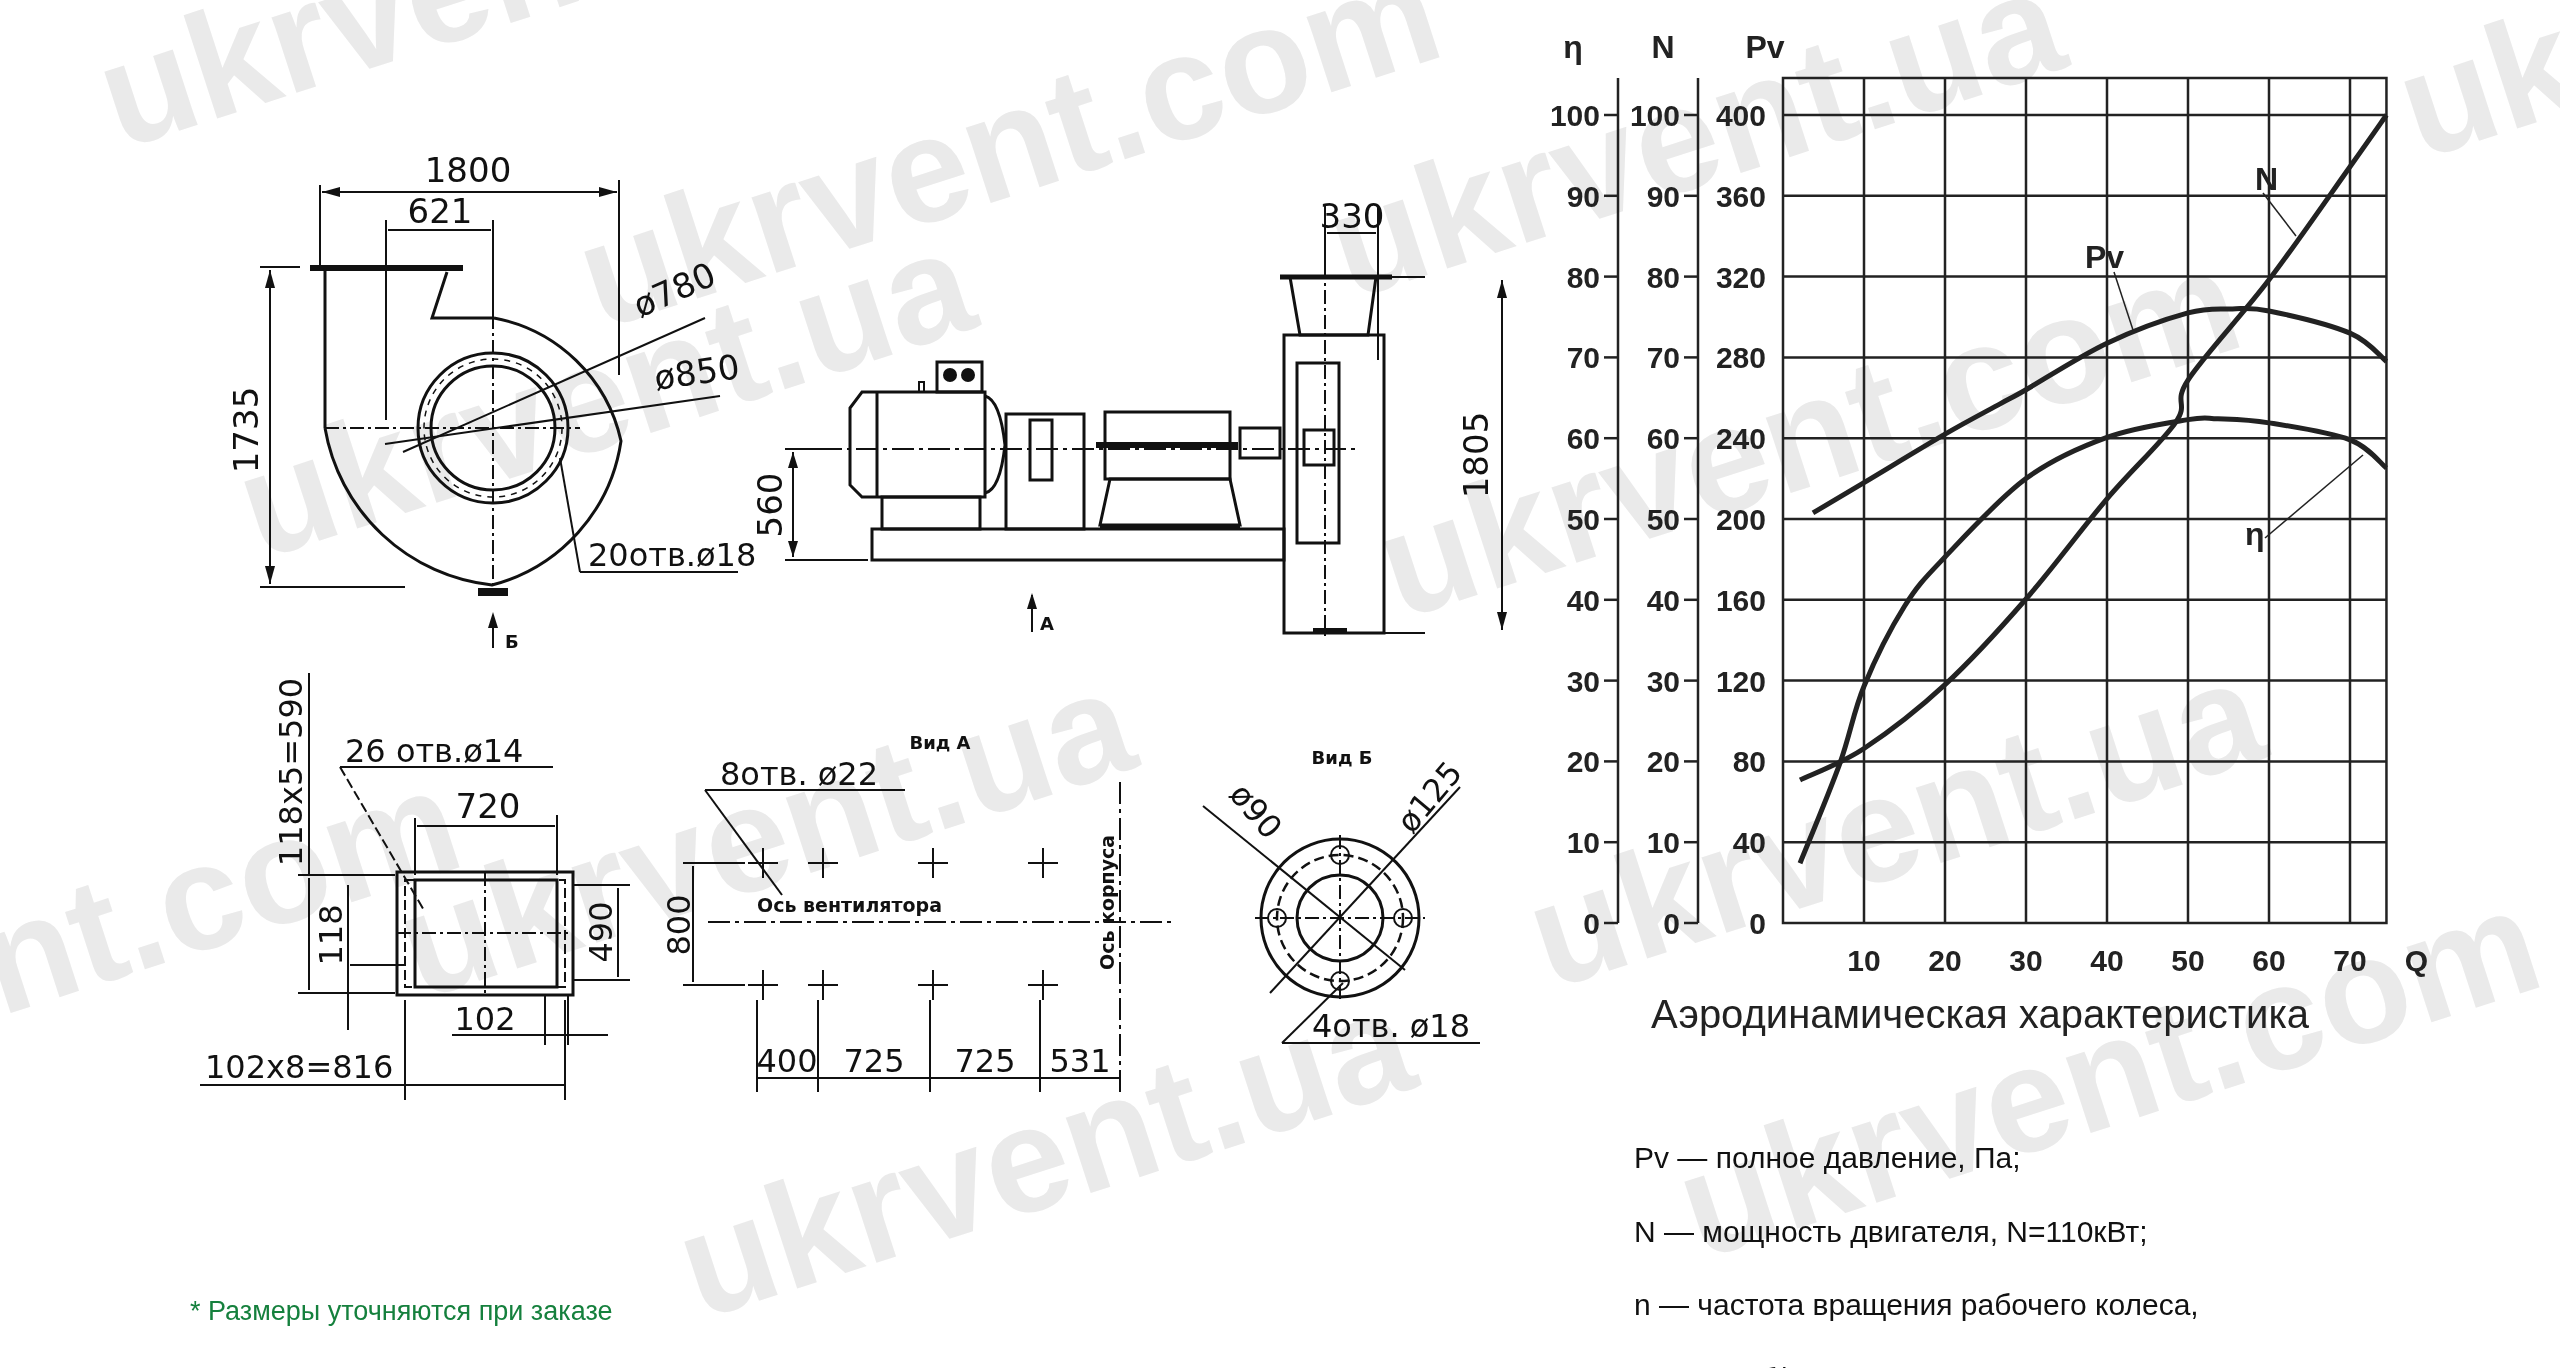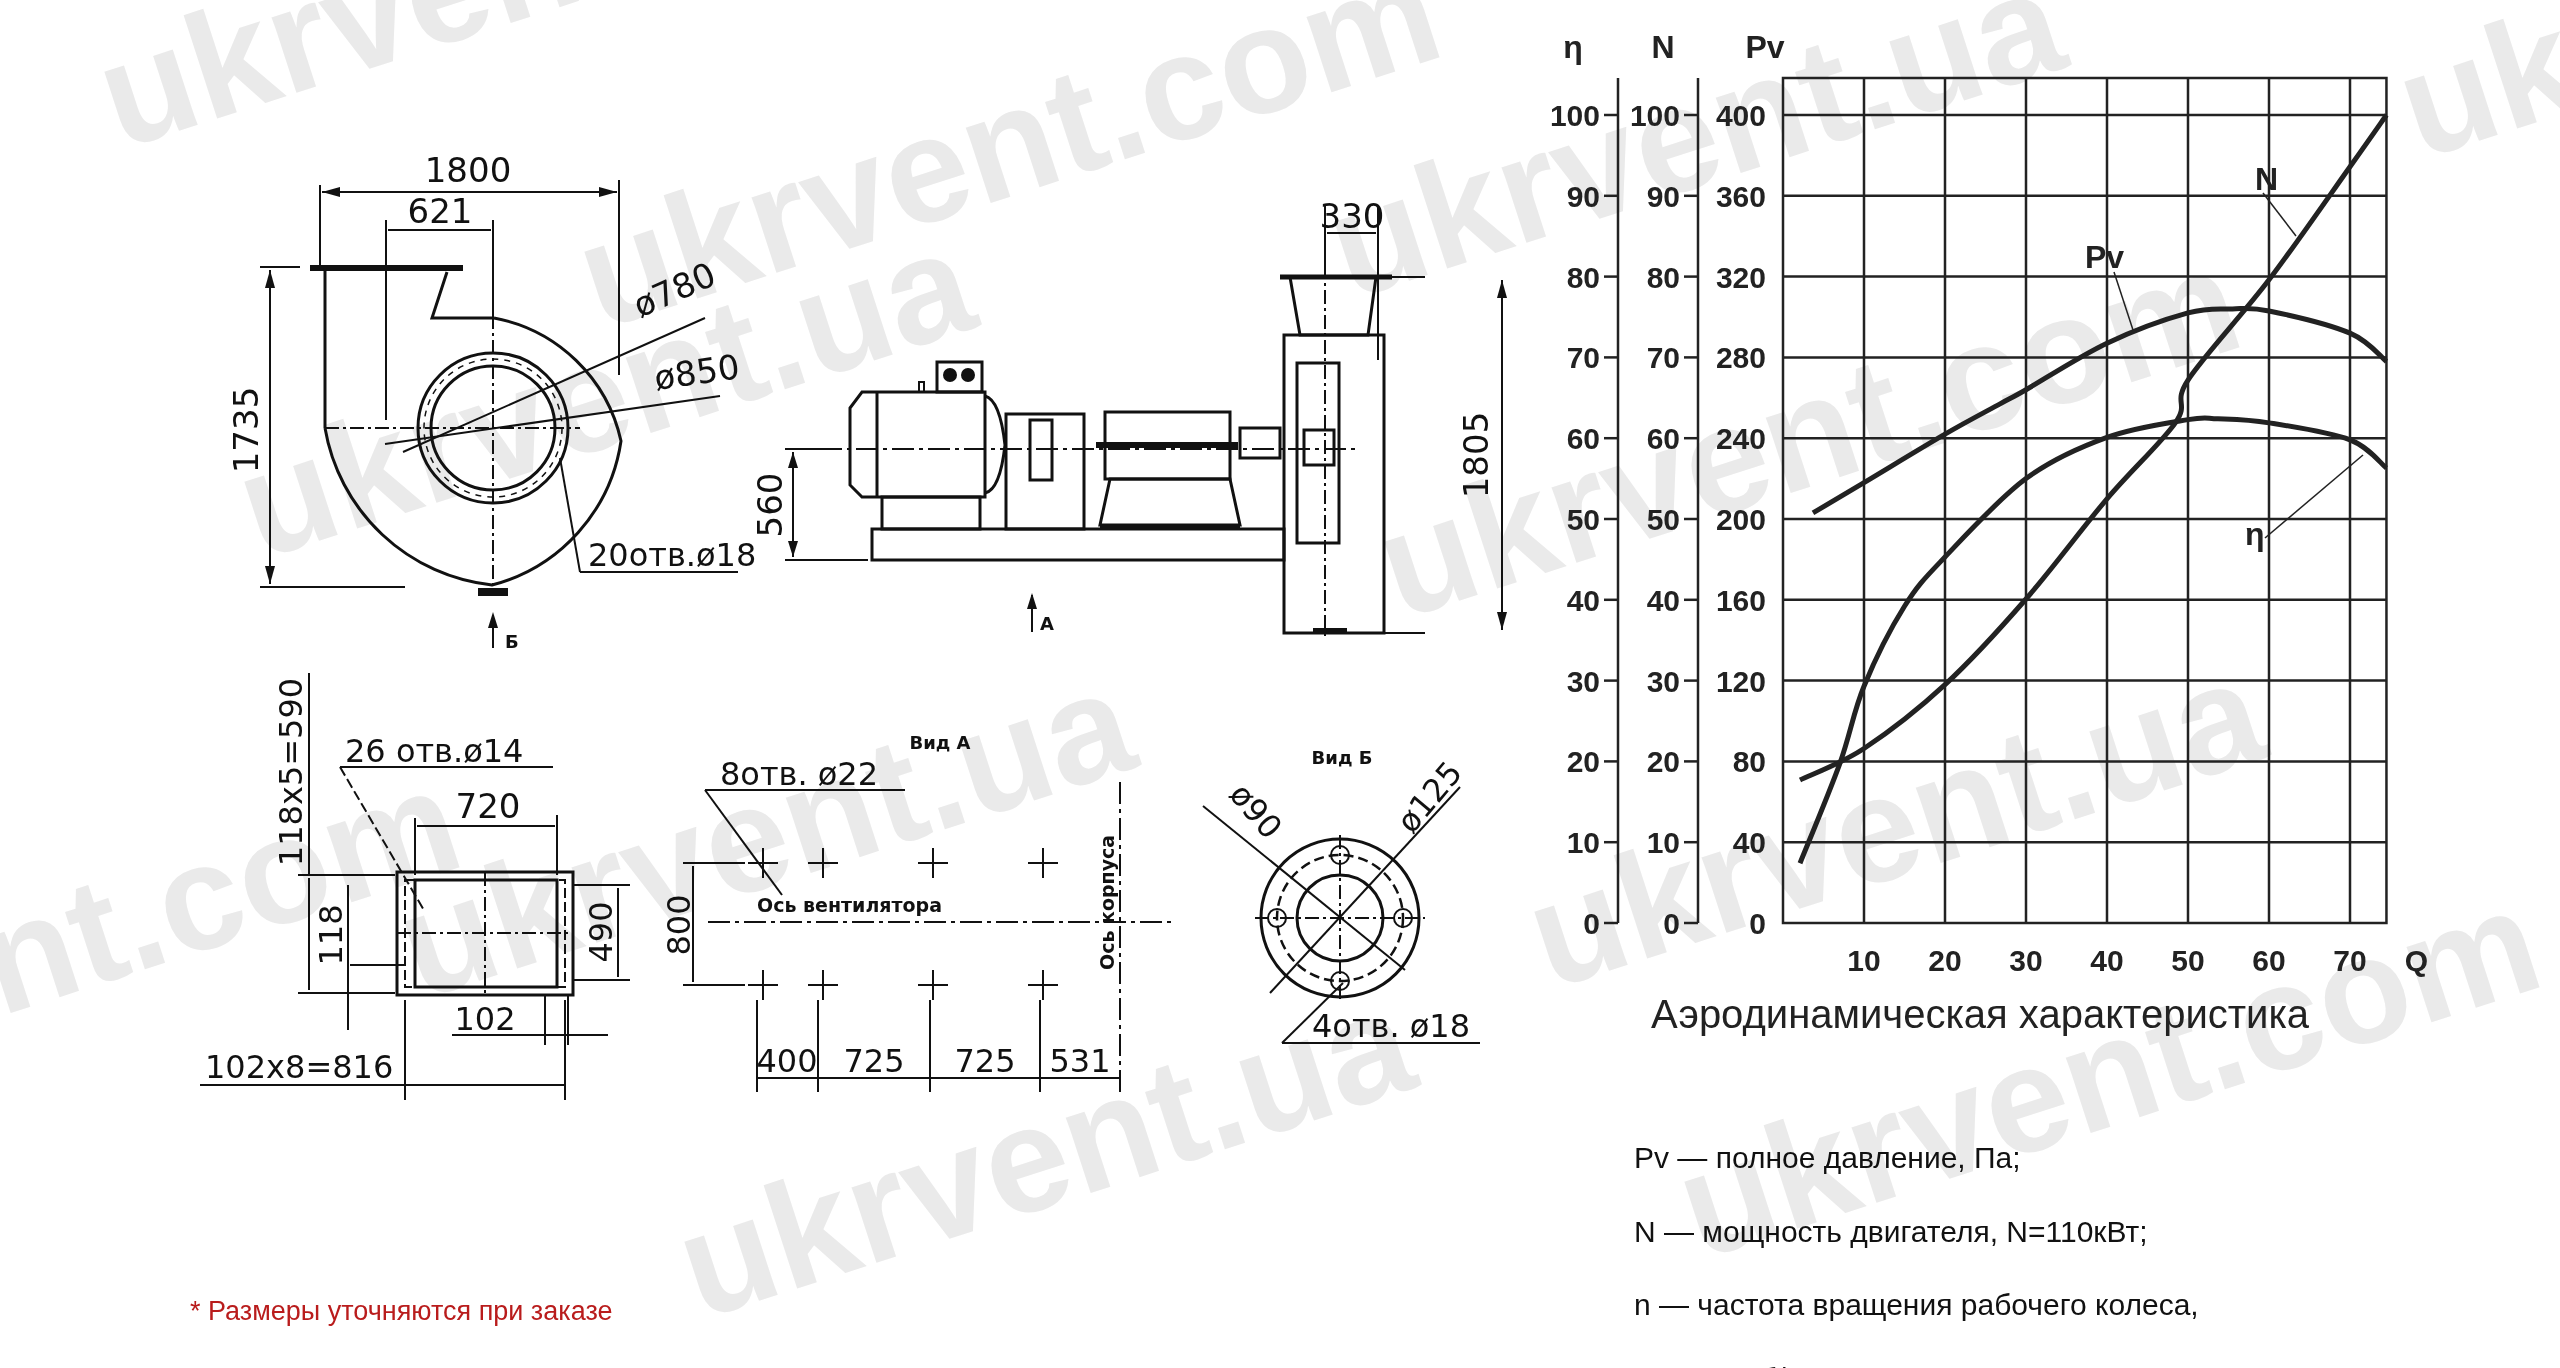--- a/index.html
+++ b/index.html
@@ -11,21 +11,21 @@
   .thin { stroke: #111; fill: none; stroke-width: 2; }
   .dash { stroke: #111; fill: none; stroke-width: 2; stroke-dasharray: 22 5 4 5; }
   .grid { stroke: #222; stroke-width: 2.5; fill: none; }
   .curve { stroke: #222; stroke-width: 5; fill: none; }
   .tick-lbl { font-weight: bold; font-size: 30px; fill: #222; }
   .axis-title { font-weight: bold; font-size: 32px; fill: #222; }
   .wm { fill: #d9d9d9; opacity: 0.55; font-weight: bold; font-size: 150px; font-family: "Liberation Sans", sans-serif; }
   .caption { position: absolute; font-size: 40px; color: #222; text-align: center; line-height: 38px; }
   .legend { position: absolute; left: 1634px; top: 1103px; font-size: 30px; line-height: 37.5px; color: #111; }
   .legend div { white-space: nowrap; margin-top: 36px; }
-  .note { position: absolute; left: 190px; top: 1296px; font-size: 27px; color: #b91c1c; }
+  .note { position: absolute; left: 190px; top: 1296px; font-size: 27px; color: #15803d; }
 </style>
 </head>
 <body>
 
 <div id="stage">
 <svg id="svg" width="2560" height="1368" viewBox="0 0 2560 1368" xmlns="http://www.w3.org/2000/svg">
 
   <g>
     <text class="wm" transform="translate(120,150) rotate(-18)">ukrvent.ua</text>
     <text class="wm" transform="translate(600,330) rotate(-18)">ukrvent.com</text>

